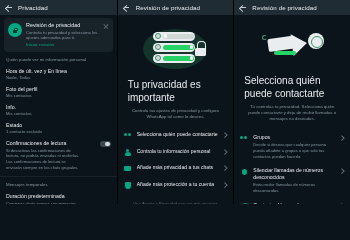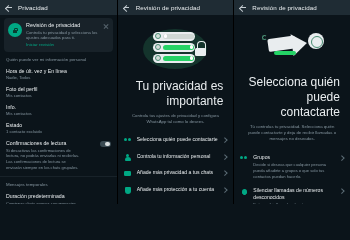--- a/index.html
+++ b/index.html
@@ -140,21 +140,21 @@
   .mega-head::after {
     content: ""; position: absolute; left: 3px; top: 3px; width: 10px; height: 10px;
     border-radius: 50%; border: 1.6px solid #4a8d73;
   }
   .mega-dot {
     position: absolute; left: 8px; top: 8px; width: 5px; height: 5px;
     border: 1.4px solid #4a8d73; border-radius: 50%; border-right-color: transparent;
   }
 
   .hero-title {
-    font-size: 12px; color: #e9edef; text-align: right;
+    font-size: 10px; color: #e9edef; text-align: left;
     padding: 8px 10px 0 10px; line-height: 1.25; font-weight: normal;
   }
   .hero-sub {
     font-size: 4.3px; color: #8696a0; text-align: center;
     padding: 4px 12px 0 12px; line-height: 1.45;
   }
 
   .items { padding: 7px 0 0 0; }
   .item {
     display: flex; align-items: flex-start; gap: 5px;

